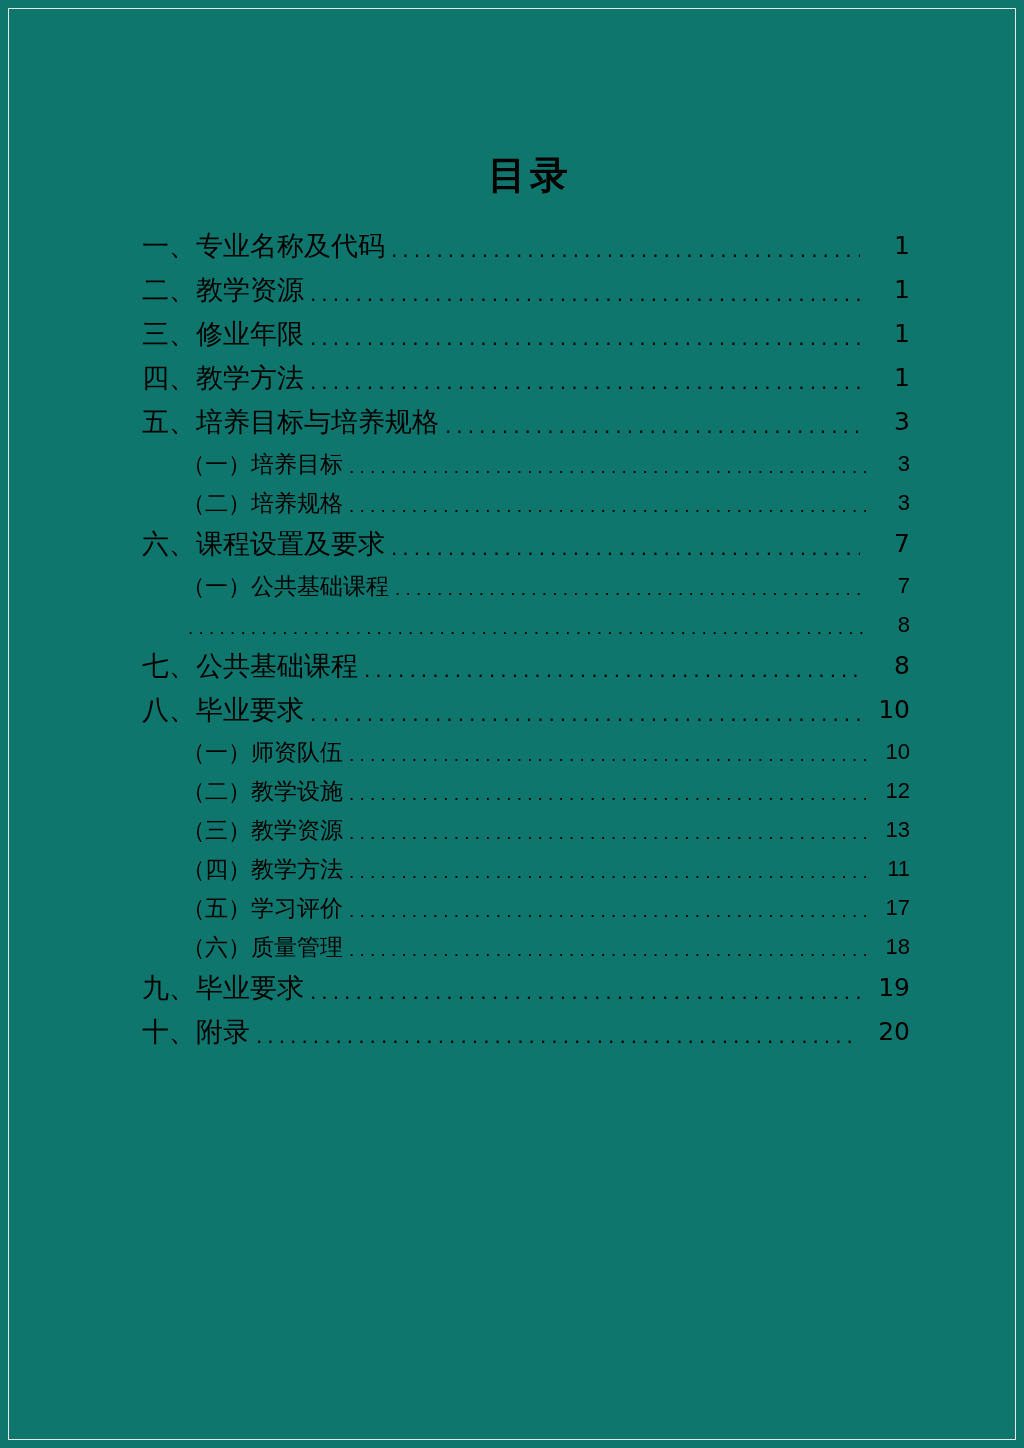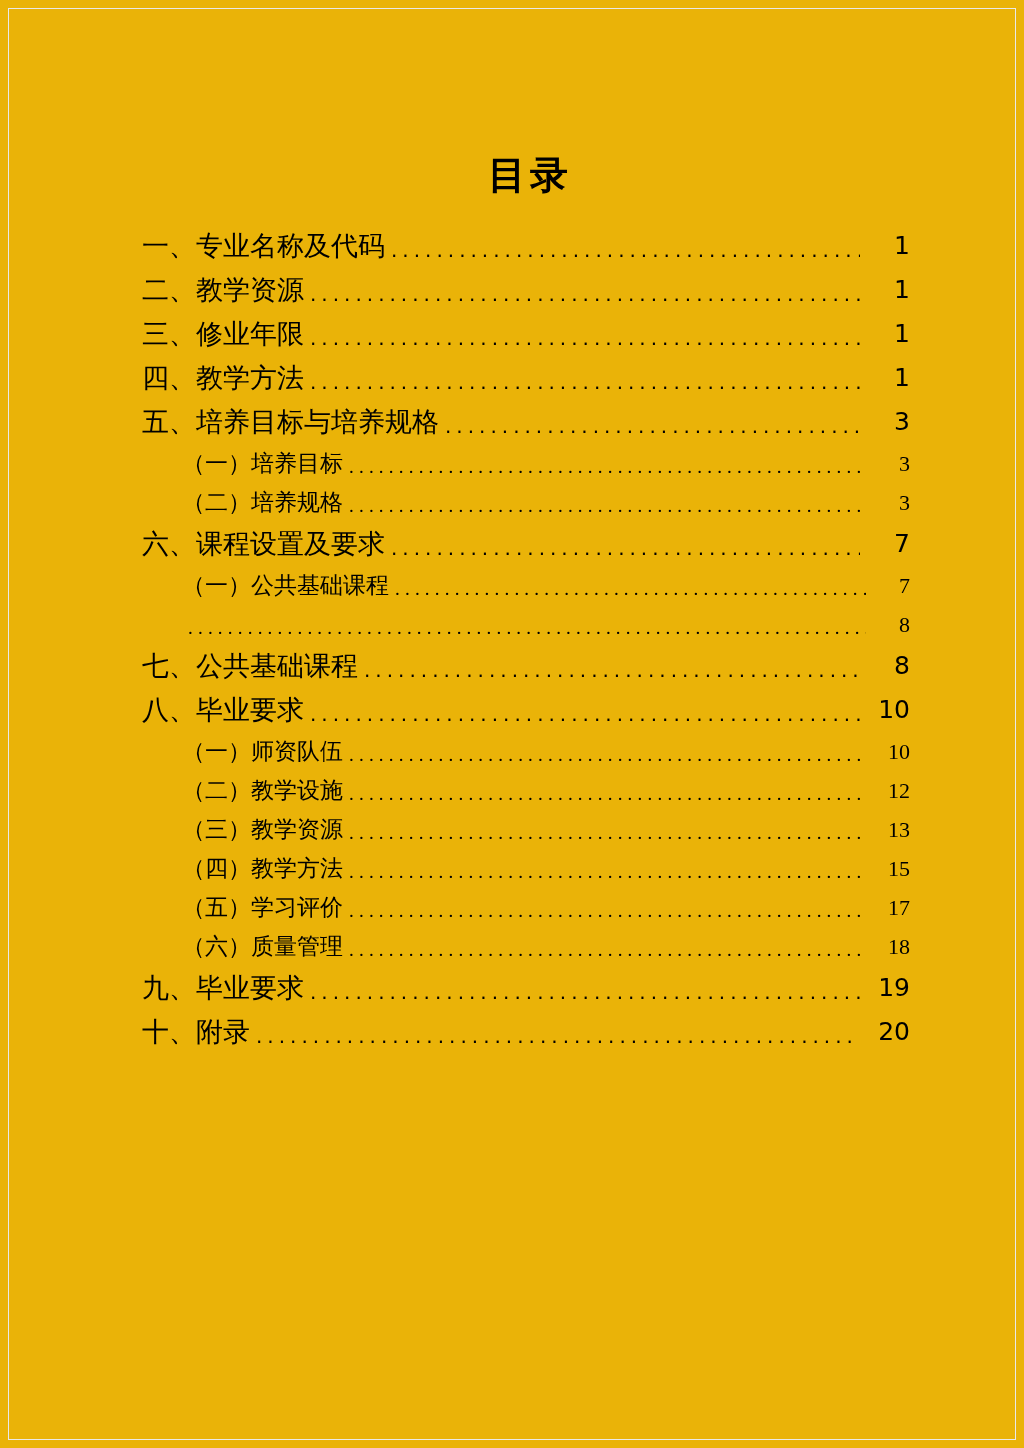--- a/index.html
+++ b/index.html
@@ -4,21 +4,21 @@
 <style>
   html, body {
     margin: 0;
     padding: 0;
     background: #ffffff;
   }
   .page {
     position: relative;
     width: 1024px;
     height: 1448px;
-    background: #eab308;
+    background: #0f766e;
     box-sizing: border-box;
     font-family: "Liberation Serif", "DejaVu Serif", serif;
     overflow: hidden;
   }
   .border-frame {
     position: absolute;
     left: 8px;
     top: 8px;
     width: 1008px;
     height: 1432px;
@@ -86,21 +86,21 @@
     position: relative;
     top: -3px;
   }
   .level1 .page-num {
     width: 46px;
     font-size: 25px;
   }
 
   
   .level2 {
-    font-family: Liberation Serif, serif;
+    font-family: Liberation Sans, sans-serif;
     font-size: 23px;
     line-height: 30px;
     padding-left: 62px;
     margin-bottom: 9px;
   }
   .level2 .leader {
     font-size: 19px;
     letter-spacing: 5.2px;
     position: relative;
     top: -3px;
@@ -189,21 +189,21 @@
           <span class="page-num">12</span>
         </li>
         <li class="toc-entry level2">
           <span class="label">（三）教学资源</span>
           <span class="leader">.........................................................................................</span>
           <span class="page-num">13</span>
         </li>
         <li class="toc-entry level2">
           <span class="label">（四）教学方法</span>
           <span class="leader">.........................................................................................</span>
-          <span class="page-num">15</span>
+          <span class="page-num">11</span>
         </li>
         <li class="toc-entry level2">
           <span class="label">（五）学习评价</span>
           <span class="leader">.........................................................................................</span>
           <span class="page-num">17</span>
         </li>
         <li class="toc-entry level2">
           <span class="label">（六）质量管理</span>
           <span class="leader">.........................................................................................</span>
           <span class="page-num">18</span>

